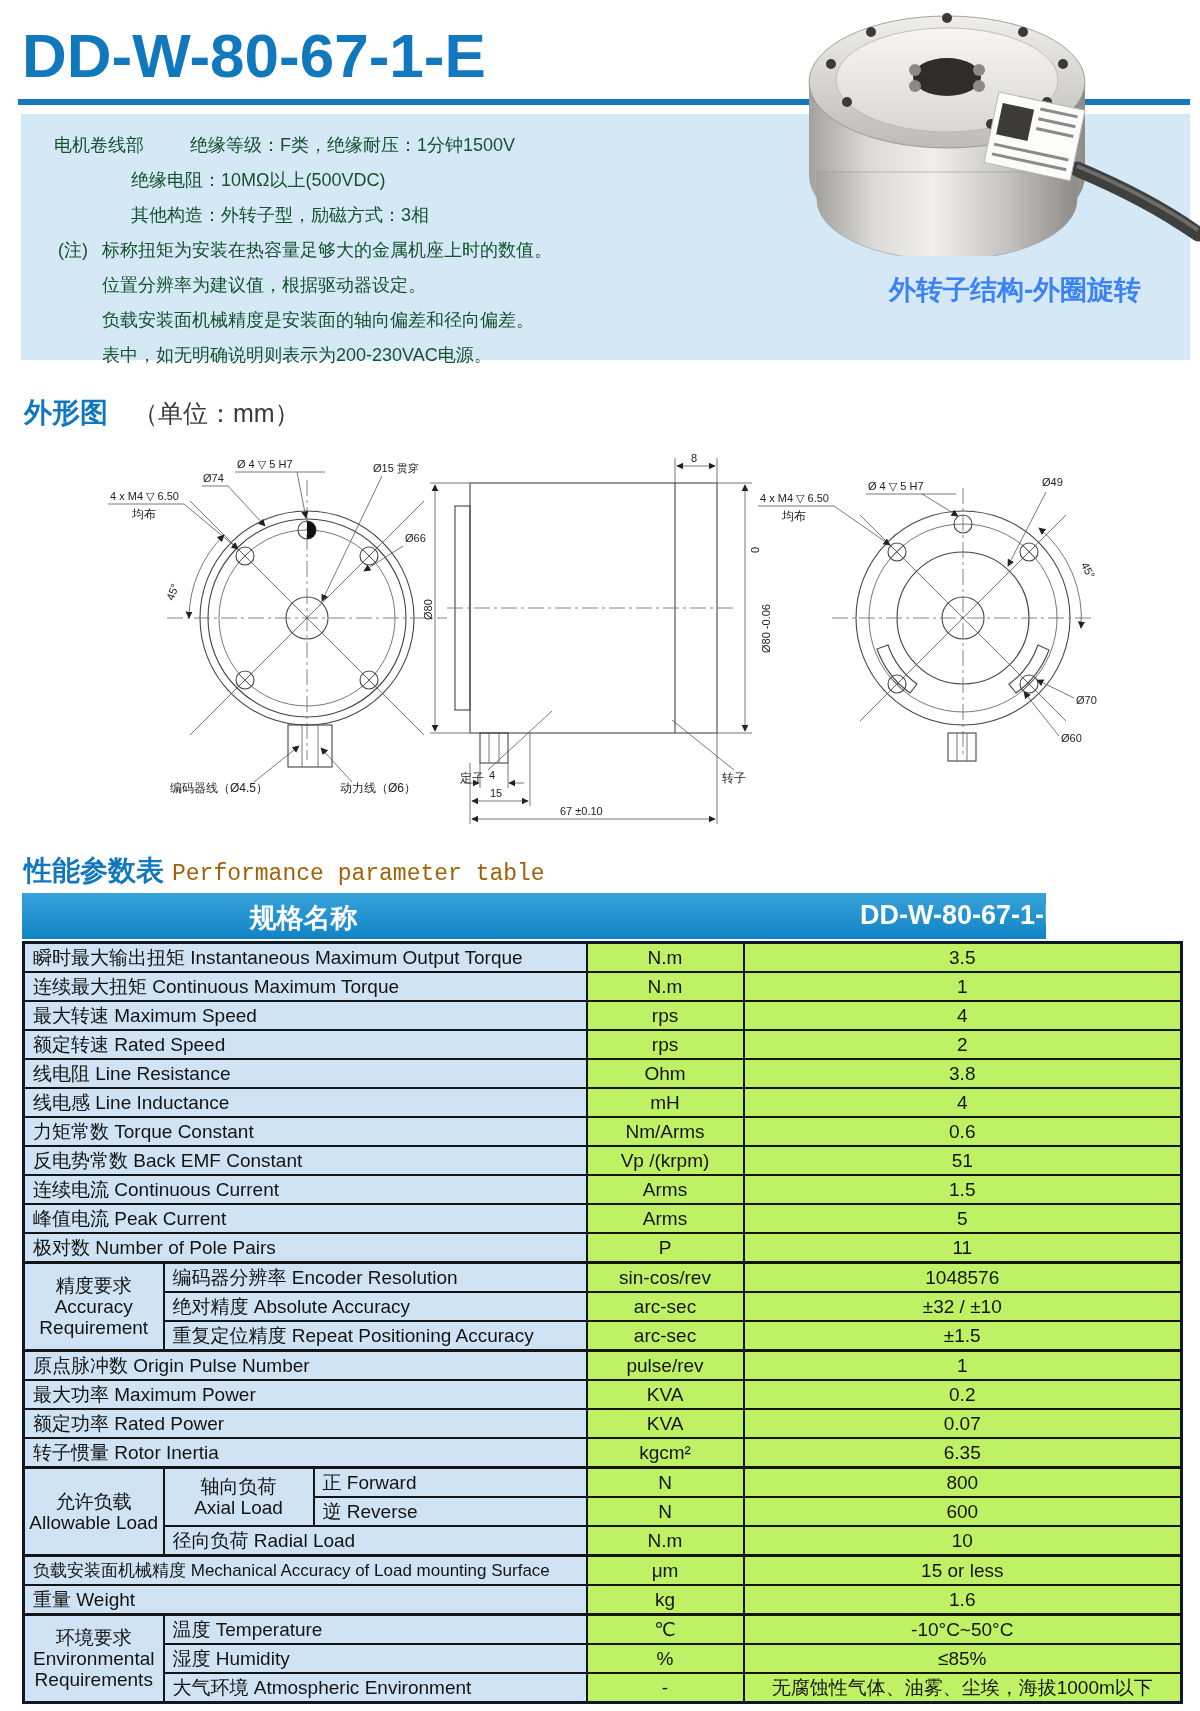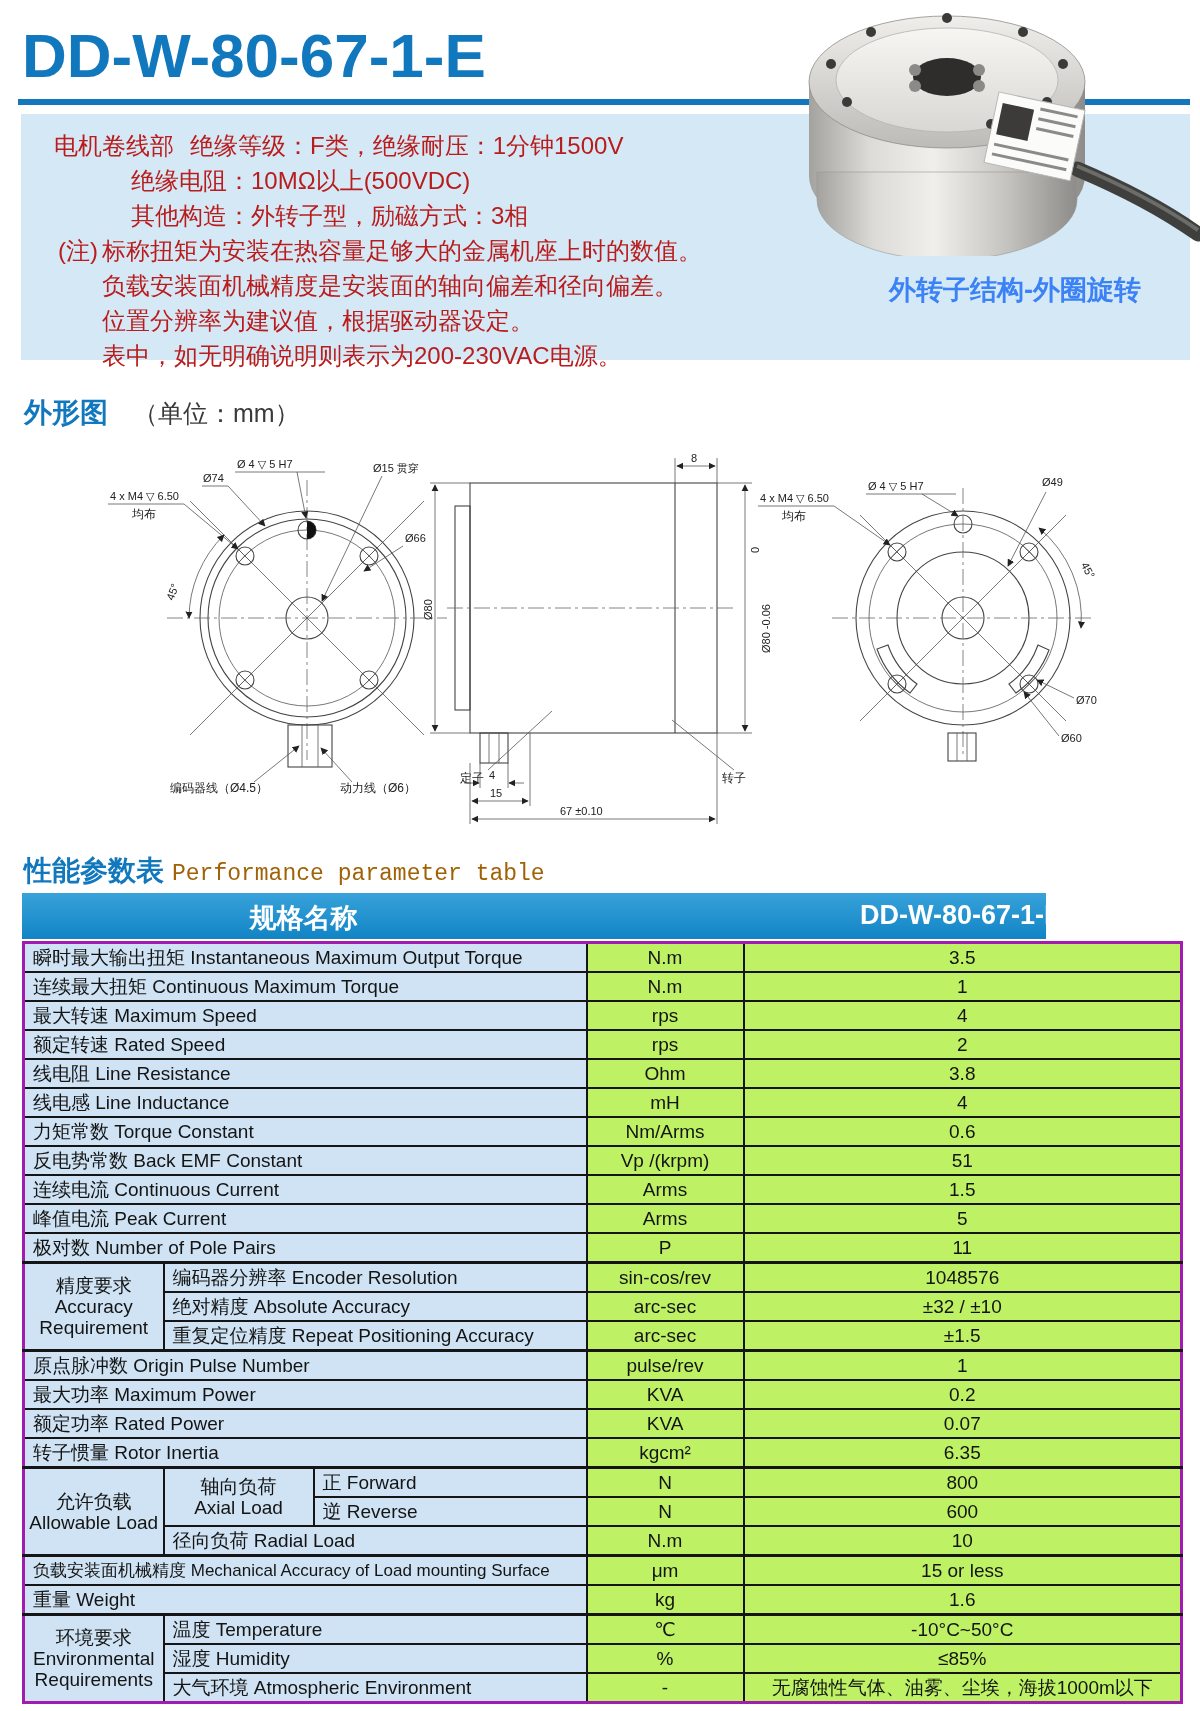--- a/index.html
+++ b/index.html
@@ -1,21 +1,21 @@
 <!DOCTYPE html>
 <html><head>
 <meta charset="utf-8">
 <style>
   html,body{margin:0;padding:0;background:#fff;}
   body{font-family:"Liberation Sans","DejaVu Sans",sans-serif;color:#141414;}
   .page{position:relative;width:1200px;height:1711px;background:#fff;overflow:hidden;}
 
   .title{position:absolute;left:22px;top:20px;font-size:62px;font-weight:bold;color:#1278be;}
   .rule{position:absolute;left:18px;top:99px;width:1172px;height:6px;background:#1476bc;}
-  .notes{position:absolute;left:21px;top:114px;width:1169px;height:246px;background:#d5e8f5;font-size:24px;line-height:35px;color:#b91c1c;}
+  .notes{position:absolute;left:21px;top:114px;width:1169px;height:246px;background:#d5e8f5;font-size:18px;line-height:35px;color:#14532d;}
   .notes-inner{padding-top:14px;}
   .nline{white-space:nowrap;}
   .wind-label{display:inline-block;margin-left:33px;width:136px;}
   .ind1{padding-left:110px;}
   .note-tag{display:inline-block;margin-left:37px;width:44px;}
   .ind2{padding-left:81px;}
 
   .photo{position:absolute;left:795px;top:4px;width:405px;height:252px;}
   .caption{position:absolute;left:850px;top:272px;width:330px;text-align:center;
            font-size:27px;font-weight:bold;color:#3b82f6;}
@@ -32,21 +32,21 @@
   .dthin{stroke:#555;stroke-width:0.8;fill:none;}
   .cl{stroke:#666;stroke-width:0.8;fill:none;stroke-dasharray:16 4 3 4;}
   .dt{font-size:11px;fill:#222;}
   .dtc{font-size:12px;fill:#222;}
 
   .tablewrap{position:absolute;left:22px;top:893px;width:1024px;}
   .band{position:relative;height:46px;background:linear-gradient(180deg,#38a2da,#1184c5);}
   .band span{position:absolute;top:7px;font-size:27px;font-weight:bold;color:#fff;text-align:center;}
   .band .bname{left:0;width:563px;}
   .band .bmodel{left:720px;width:438px;}
-  table{border-collapse:collapse;table-layout:fixed;width:1158px;margin-top:2px;border:3px solid #a21caf;}
+  table{border-collapse:collapse;table-layout:fixed;width:1158px;margin-top:2px;border:3px solid #0f172a;}
   td{border:2px solid #151515;height:27px;font-size:19px;padding:0;overflow:hidden;white-space:nowrap;}
   td.lbl{background:#cfe3f4;text-align:left;padding-left:8px;}
   td.lbl.s{font-size:17px;}
   td.grp{background:#cfe3f4;text-align:center;line-height:21px;white-space:normal;}
   td.unit,td.val{background:#bef264;text-align:center;}
   tr.gs td{border-top:3px solid #151515;}
 </style>
 </head>
 <body>
 
@@ -54,22 +54,22 @@
 
   <div class="title">DD-W-80-67-1-E</div>
   <div class="rule"></div>
 
   <div class="notes">
     <div class="notes-inner">
       <div class="nline"><span class="wind-label">电机卷线部</span><span>绝缘等级：F类，绝缘耐压：1分钟1500V</span></div>
       <div class="nline ind1">绝缘电阻：10MΩ以上(500VDC)</div>
       <div class="nline ind1">其他构造：外转子型，励磁方式：3相</div>
       <div class="nline"><span class="note-tag">(注)</span><span>标称扭矩为安装在热容量足够大的金属机座上时的数值。</span></div>
+      <div class="nline ind2">位置分辨率为建议值，根据驱动器设定。</div>
       <div class="nline ind2">负载安装面机械精度是安装面的轴向偏差和径向偏差。</div>
-      <div class="nline ind2">位置分辨率为建议值，根据驱动器设定。</div>
       <div class="nline ind2">表中，如无明确说明则表示为200-230VAC电源。</div>
     </div>
   </div>
 
   <div class="photo">
     <svg width="405" height="252" viewBox="0 0 405 252">
       <defs>
         <linearGradient id="gbody" x1="0" y1="0" x2="1" y2="0">
           <stop offset="0" stop-color="#a3a29e"></stop>
             <stop offset="0.22" stop-color="#dcdbd7"></stop>

